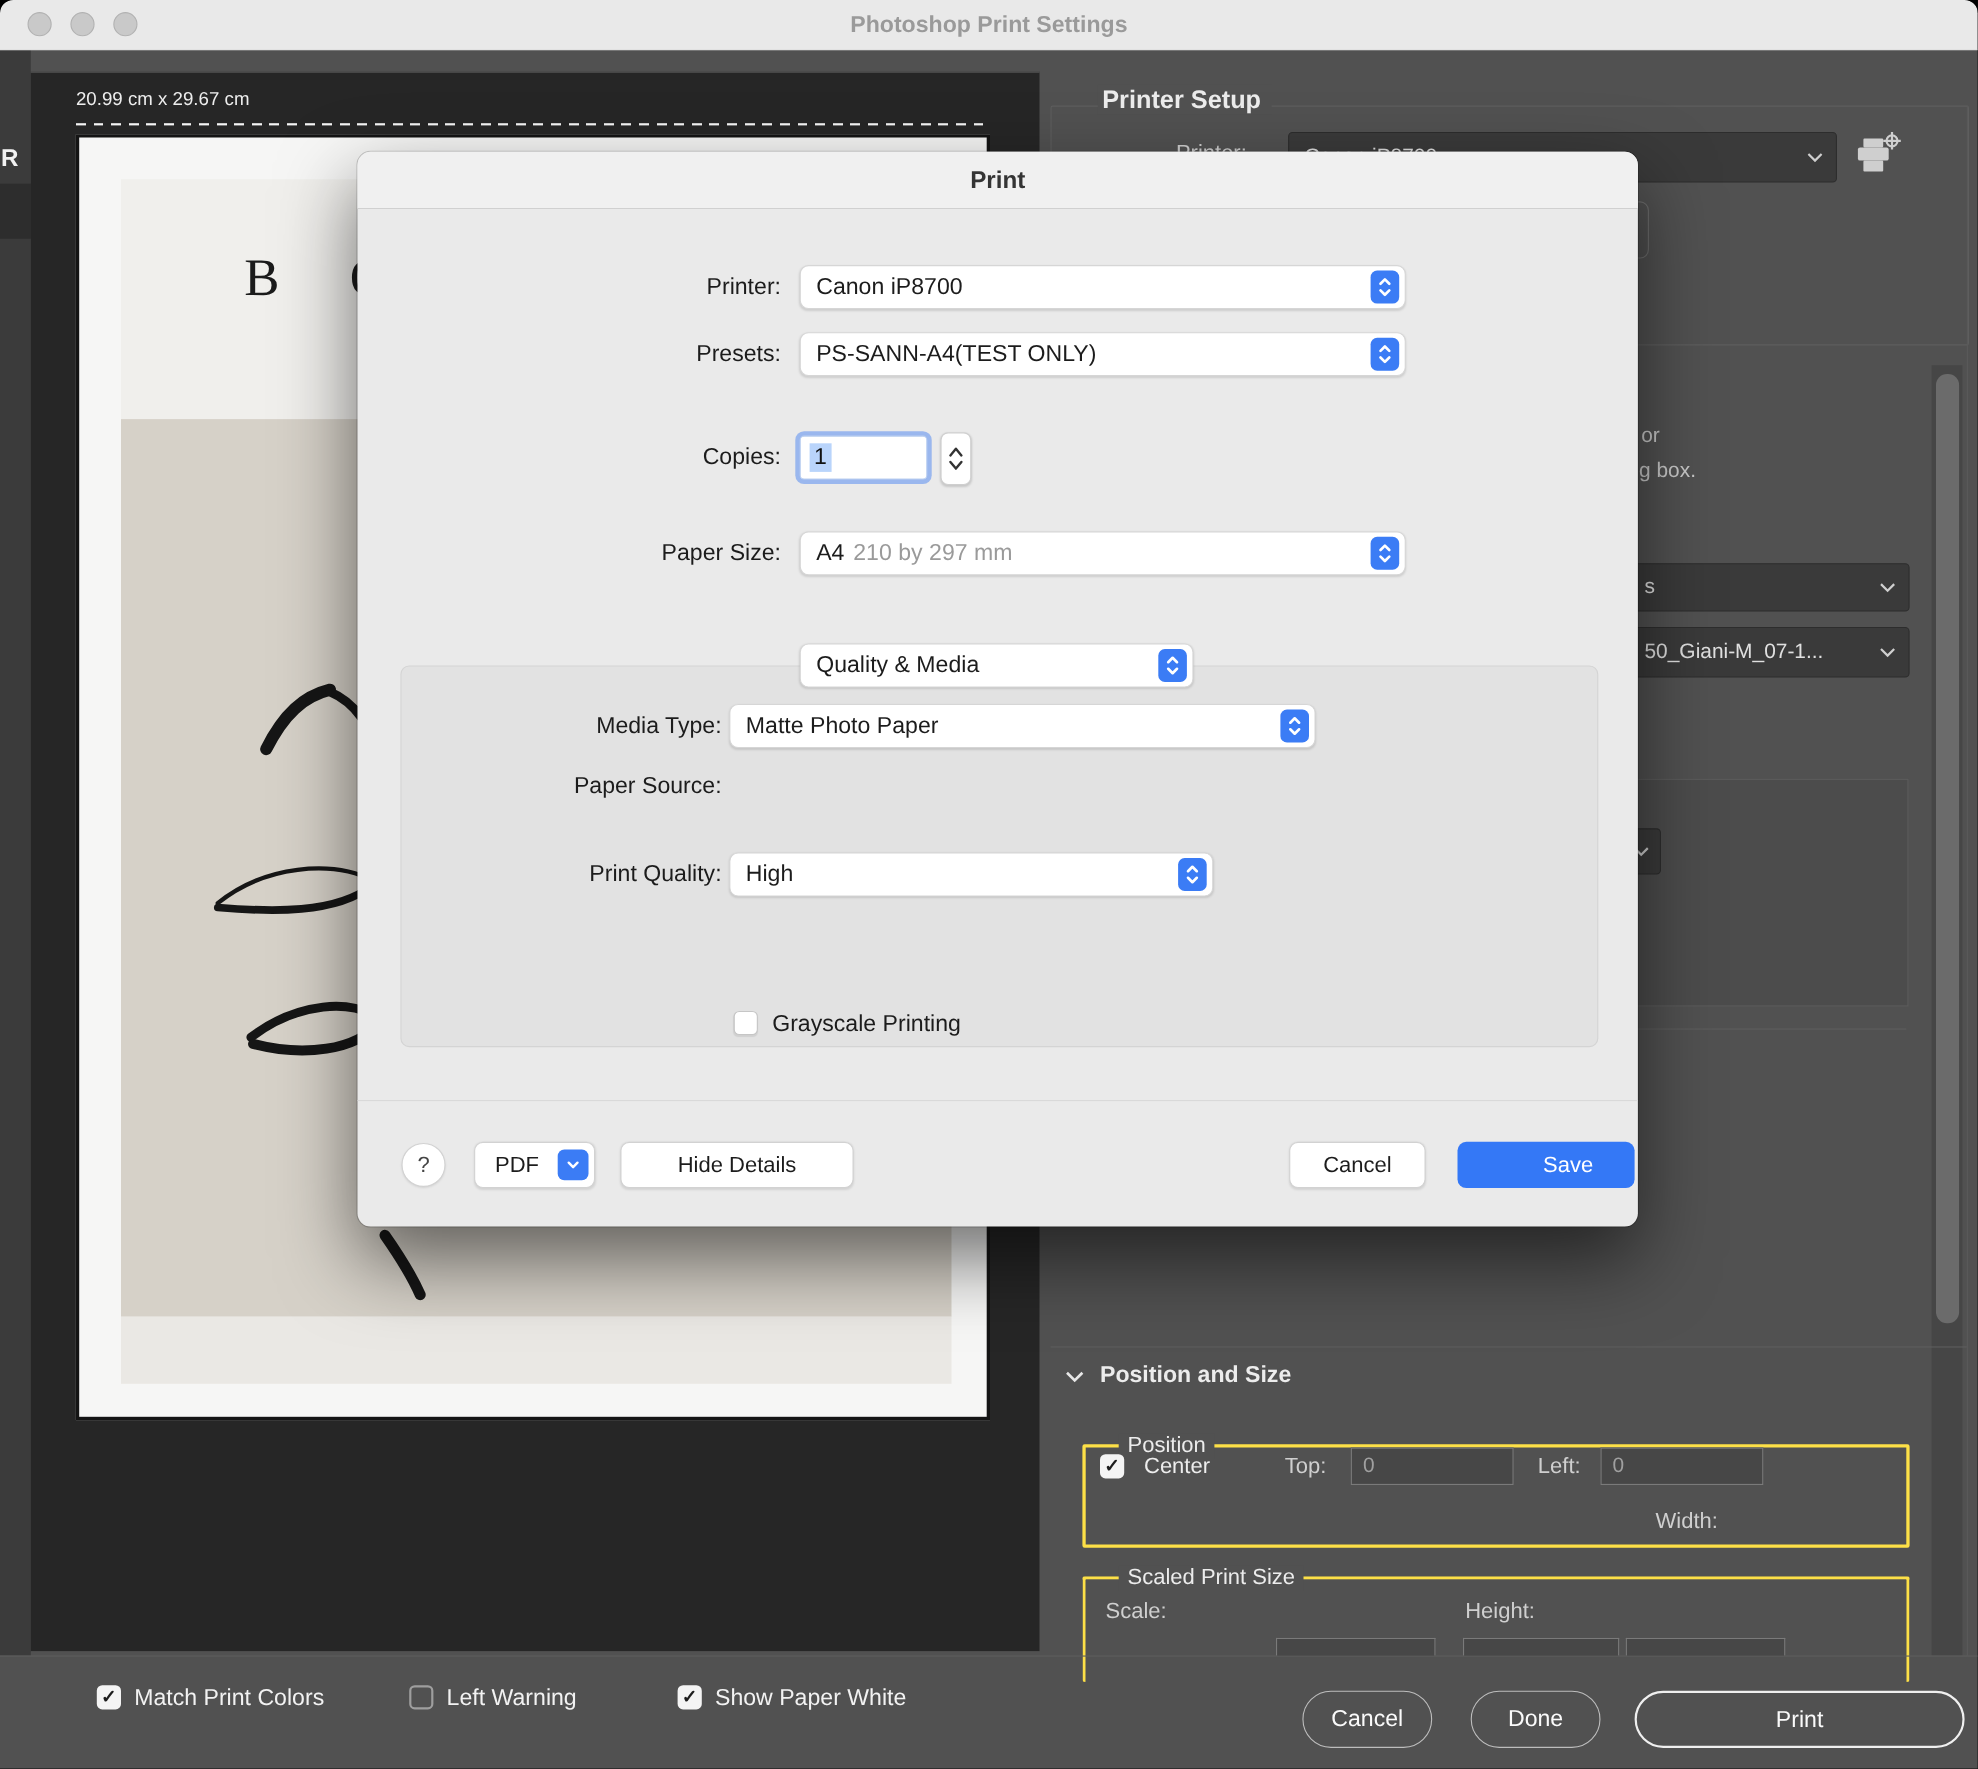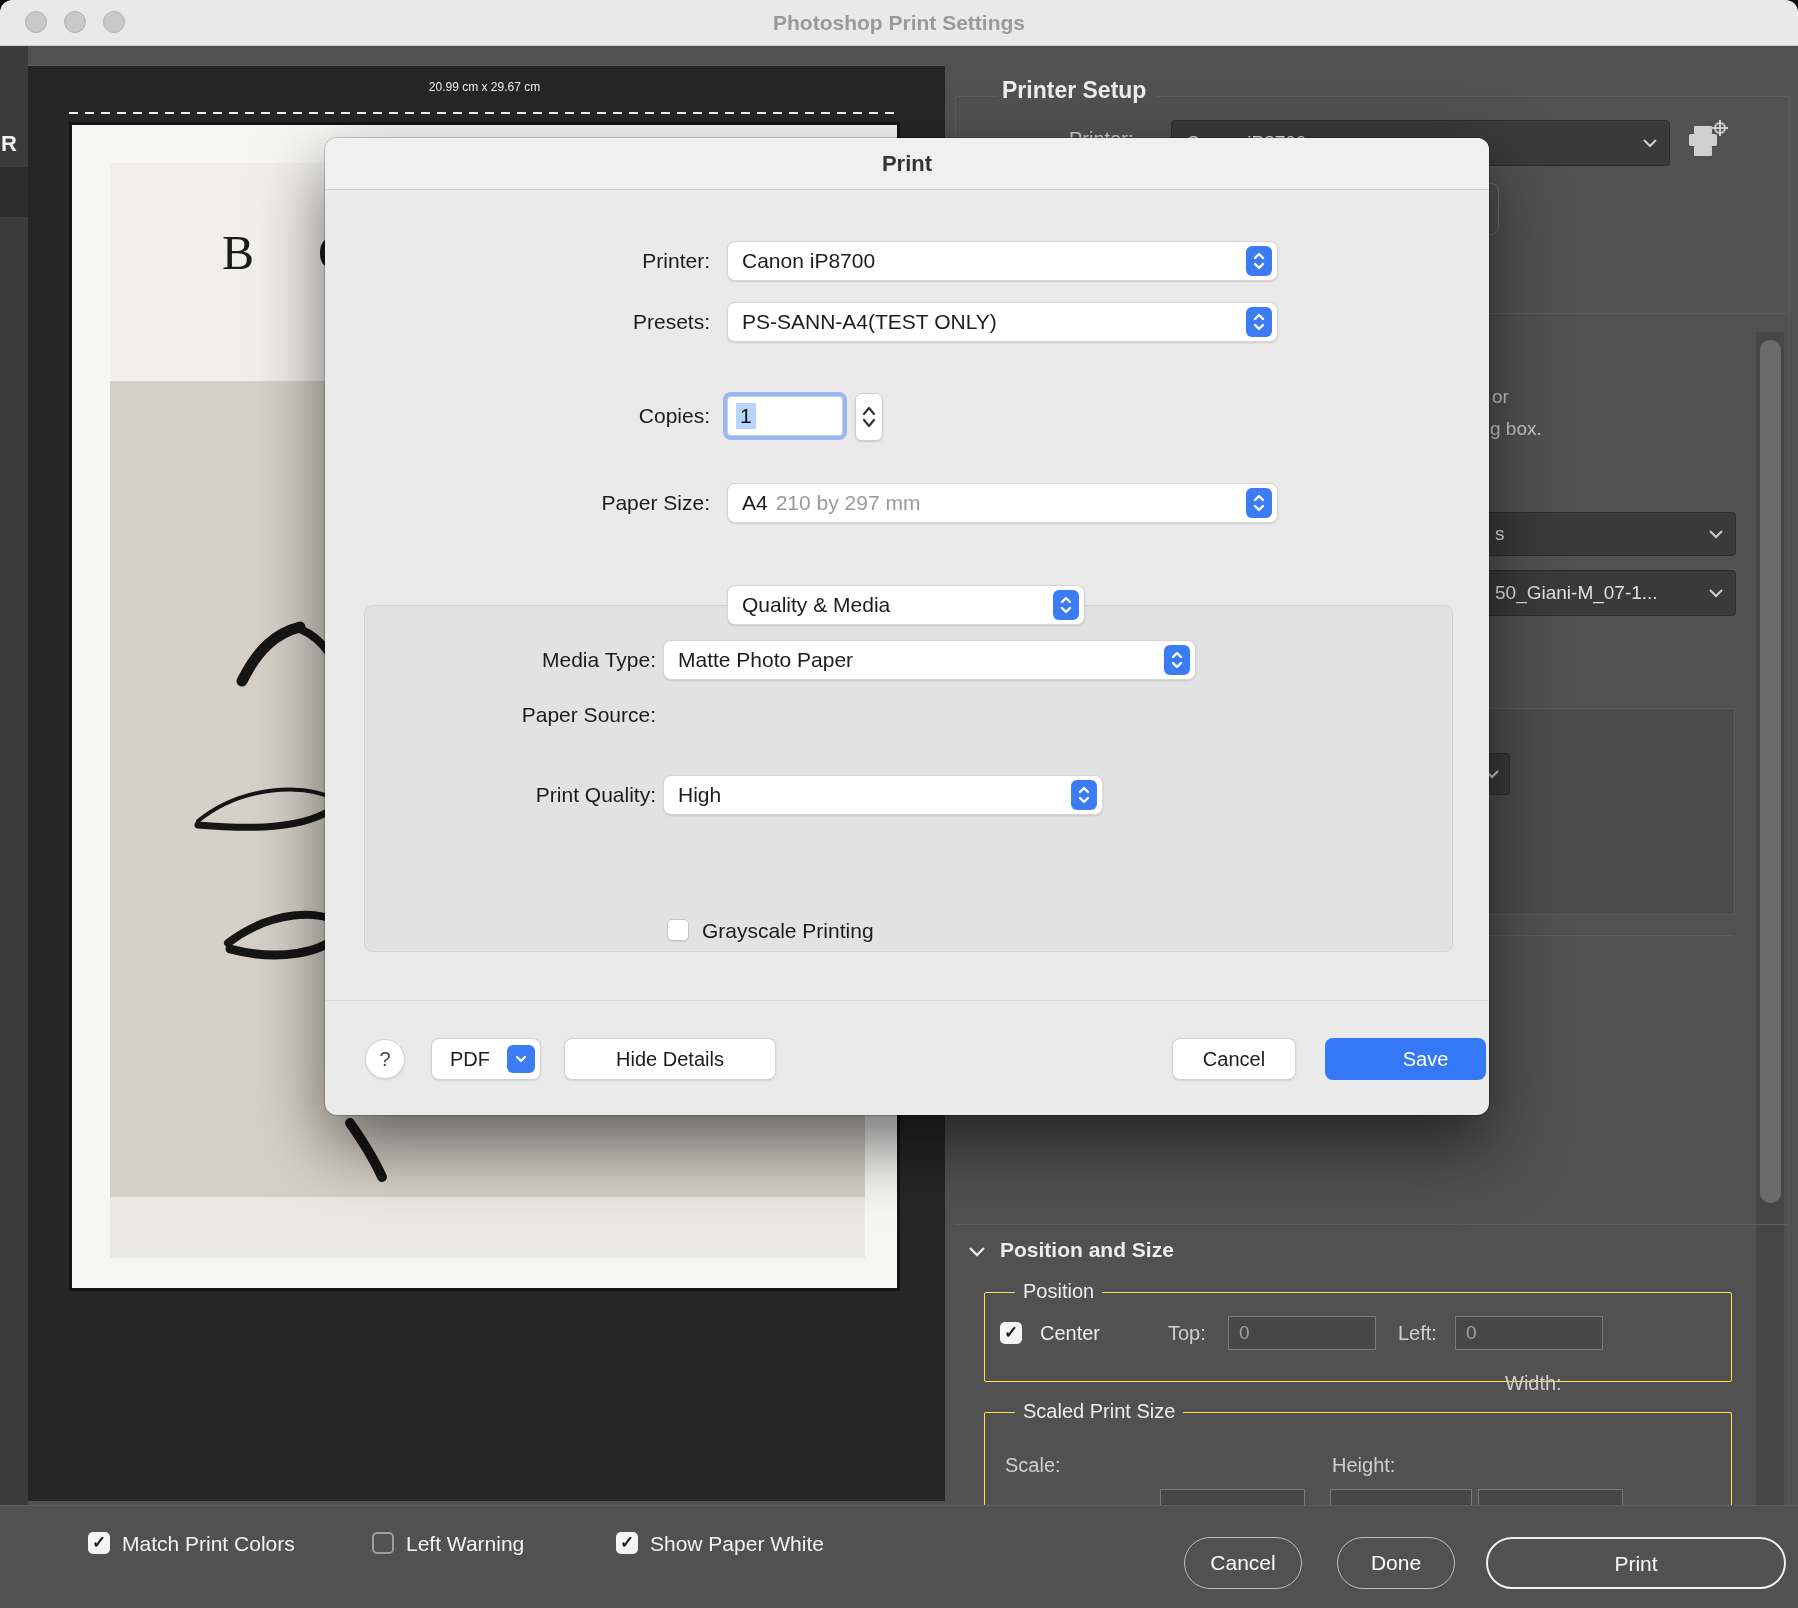--- a/index.html
+++ b/index.html
@@ -13,21 +13,21 @@
             font-weight:bold;font-size:21px;color:#9a9a9a;}
   .light{position:absolute;top:11px;width:22px;height:22px;border-radius:50%;
          background:#c9c9c9;border:1px solid #b2b2b2;box-sizing:border-box;}
   
   .leftstrip{position:absolute;left:0;top:45px;width:28px;height:1460px;background:#3b3b3b;z-index:5;}
   .leftstrip .edge-letter{position:absolute;left:1px;top:86px;color:#f2f2f2;font-weight:bold;font-size:22px;}
   .leftstrip .dark-seg{position:absolute;left:0;top:122px;width:28px;height:50px;background:#2d2d2d;}
   
   .preview{position:absolute;left:28px;top:65px;width:917px;height:1435px;background:#262626;
            border-top:1px solid #5d5d5d;z-index:5;}
-  .dims{position:absolute;left:41px;top:14px;width:831px;text-align:center;color:#ededed;font-size:12px;}
+  .dims{position:absolute;left:41px;top:14px;width:831px;text-align:left;color:#ededed;font-size:17px;}
   .ants{position:absolute;left:41px;top:46px;width:831px;height:2px;
         background:repeating-linear-gradient(90deg,#f5f5f5 0 9px,transparent 9px 16px);}
   .paper{position:absolute;left:41px;top:56px;width:831px;height:1169px;background:#f6f6f5;
          border:3px solid #141414;box-sizing:border-box;}
   .art-top{position:absolute;left:38px;top:38px;width:755px;height:218px;background:#f0efec;}
   .art-heading{position:absolute;left:112px;top:62px;font-family:"Liberation Serif","DejaVu Serif",serif;
                font-size:48px;letter-spacing:26px;color:#1b1b1b;}
   .art-beige{position:absolute;left:38px;top:256px;width:755px;height:816px;background:#d6d1c8;}
   .art-foot{position:absolute;left:38px;top:1072px;width:755px;height:61px;background:#eae8e4;}
   
@@ -41,21 +41,21 @@
   .dd-dark{position:absolute;background:#3a3a3a;border:1px solid #2d2d2d;border-radius:4px;
            color:#e0e0e0;font-size:19px;z-index:6;display:flex;align-items:center;}
   .dd-dark .txt{padding-left:24px;white-space:nowrap;overflow:hidden;}
   .dd-dark .chev{position:absolute;right:12px;top:50%;margin-top:-4px;}
   .hidden-btn{position:absolute;left:1330px;top:183px;width:167px;height:50px;border:1px solid #6e6e6e;
               border-radius:8px;background:#4f4f4f;z-index:6;}
   .scroll-track{position:absolute;left:1756px;top:332px;width:28px;height:1173px;background:#464646;z-index:6;}
   .scroll-thumb{position:absolute;left:1760px;top:340px;width:21px;height:863px;background:#6b6b6b;border-radius:10px;z-index:7;}
   
   .ps-head{position:absolute;left:1000px;top:1238px;color:#ececec;font-weight:bold;font-size:21px;z-index:6;}
-  .fieldset{position:absolute;border:1px solid #fde047;border-radius:2px;z-index:6;}
+  .fieldset{position:absolute;border:3px solid #fde047;border-radius:2px;z-index:6;margin-top:21px;}
   .legend{position:absolute;top:-13px;left:30px;background:#515151;padding:0 8px;color:#ececec;font-size:20px;white-space:nowrap;}
   .dk-label{position:absolute;color:#cfcfcf;font-size:20px;z-index:7;}
   .dk-field{position:absolute;background:#474747;border:1px solid #7a7a7a;color:#9f9f9f;font-size:19px;
             line-height:32px;padding-left:10px;box-sizing:border-box;z-index:7;}
   .cb{position:absolute;width:22px;height:22px;border-radius:5px;background:#f4f4f4;
       text-align:center;line-height:22px;font-size:17px;font-weight:bold;color:#1d1d1d;z-index:7;}
   .cb.unchecked-dark{background:transparent;border:2px solid #9e9e9e;box-sizing:border-box;}
   .bb-label{position:absolute;color:#f2f2f2;font-size:21px;z-index:7;}
   .pill{position:absolute;height:52px;border:1.5px solid #bdbdbd;border-radius:26px;background:transparent;
         color:#fafafa;font-size:21px;text-align:center;line-height:50px;box-sizing:border-box;z-index:7;}

